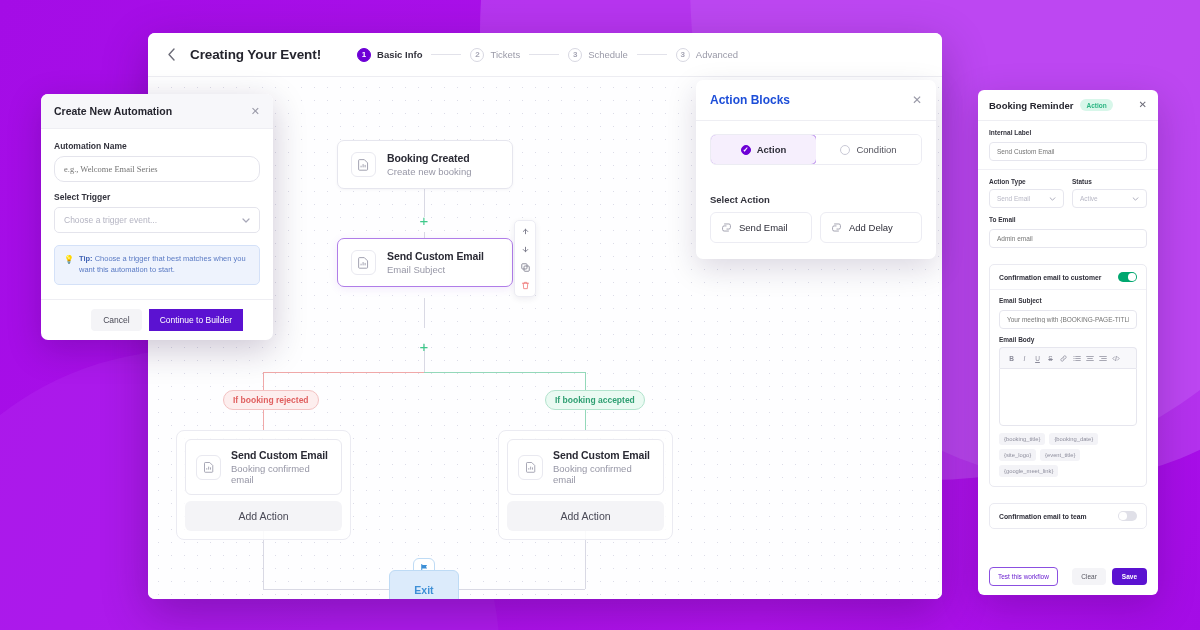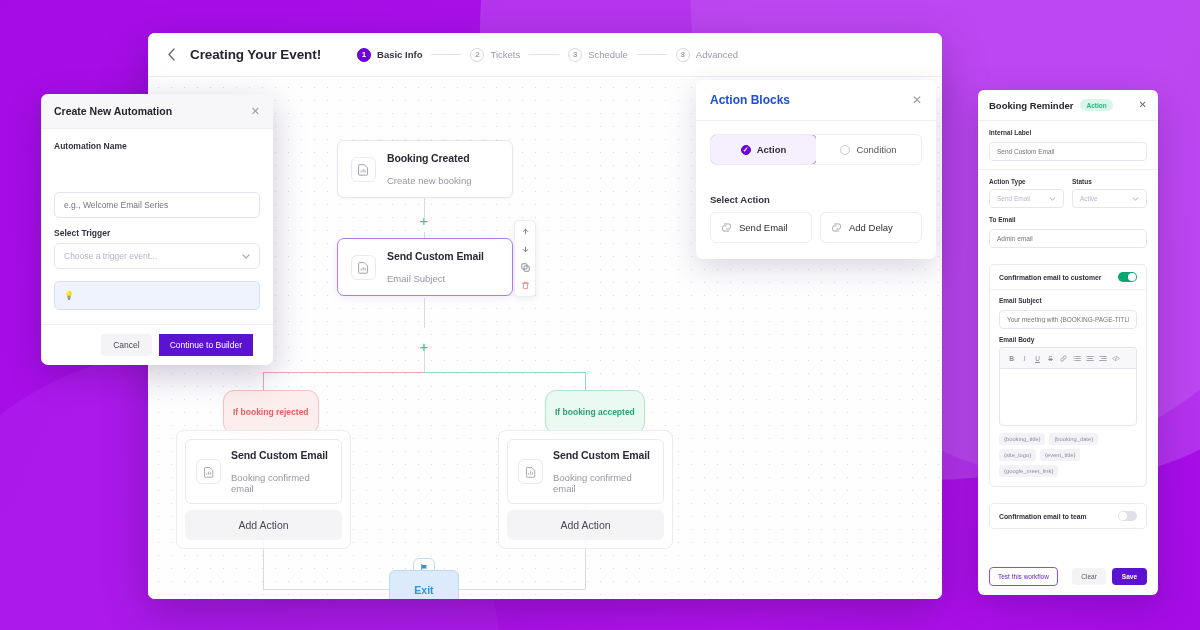--- a/index.html
+++ b/index.html
@@ -165,21 +165,21 @@
     box-shadow: 0 2px 8px rgba(140,60,220,.10);
   }
   .node-icon {
     width: 25px; height: 25px;
     border: 1px solid #e9e9f0;
     border-radius: 6px;
     display: flex; align-items: center; justify-content: center;
     flex: 0 0 auto;
     background: #fff;
   }
-  .node-text { display: flex; flex-direction: column; gap: 11px; min-width: 0; }
+  .node-text { display: flex; flex-direction: column; gap: 2px; min-width: 0; }
   .node-title { font-size: 10.5px; font-weight: 700; color: #2a2a34; letter-spacing: -.1px; }
   .node-sub { font-size: 9.5px; color: #9797a6; }
 
   
   .node-toolbar {
     position: absolute;
     left: 513px; top: 183px;
     width: 22px;
     background: #fff;
     border: 1px solid #ececf3;
@@ -196,21 +196,21 @@
     cursor: pointer;
     color: #7c7c8c;
   }
   .nt-btn.danger { color: #ef7b7b; }
 
   
   .branch-chip {
     position: absolute;
     font-size: 8.5px;
     font-weight: 600;
-    padding: 16px 9px;
+    padding: 4px 9px;
     border-radius: 11px;
     white-space: nowrap;
   }
   .chip-reject { background: #fdeeee; color: #e06060; border: 1px solid #f3c2c2; }
   .chip-accept { background: #eafaf2; color: #2f9f72; border: 1px solid #b2e3cd; }
 
   
   .branch-box {
     position: absolute;
     width: 175px;
@@ -281,27 +281,26 @@
     display: flex; align-items: center;
     border-bottom: 1px solid #eeeef3;
   }
   .ma-title { font-size: 10.5px; font-weight: 700; color: #25252e; }
   .ma-close { margin-left: auto; color: #9a9aa8; font-size: 11px; cursor: pointer; line-height: 1; }
   .ma-body { padding: 12px 13px 14px; }
   .fld-label { font-size: 8.5px; font-weight: 700; color: #33333d; margin-bottom: 5px; }
   .fld-input {
     width: 100%;
     border: 1px solid #e4e4ec;
-    border-radius: 5px;
+    border-radius: 10px;
     padding: 7px 9px;
     font-size: 8.5px;
     color: #b4b4c2;
-    font-family: Liberation Sans, sans-serif;
-    background: #fff;
-    margin-top: 36px;
+    font-family: Liberation Serif, serif;
+    background: #fff;
   }
   .fld-select {
     width: 100%;
     border: 1px solid #e4e4ec;
     border-radius: 5px;
     padding: 7px 9px;
     font-size: 8.5px;
     color: #b4b4c2;
     display: flex; align-items: center;
     cursor: pointer;
@@ -315,21 +314,21 @@
     border-radius: 5px;
     padding: 8px 9px;
     display: flex; gap: 5px;
     align-items: flex-start;
   }
   .tip-icon { font-size: 8px; line-height: 1.4; flex: 0 0 auto; }
   .tip-text { font-size: 7.5px; line-height: 1.45; color: #5b7bc4; }
   .tip-text b { color: #3f62b5; font-weight: 700; }
   .ma-footer {
     border-top: 1px solid #eeeef3;
-    padding: 9px 20px;
+    padding: 9px 30px;
     display: flex; justify-content: flex-end; gap: 7px;
     align-items: center;
   }
   .btn-cancel {
     background: #f4f4f7; border: none;
     font-size: 8.5px; color: #4a4a57;
     padding: 6px 12px; border-radius: 4px;
     cursor: pointer; font-family: inherit;
   }
   .btn-primary-sm {
@@ -725,20 +724,24 @@
     <div class="fld-select">
       <span>Choose a trigger event...</span>
       <span class="sel-caret">
         <svg width="8" height="5" viewBox="0 0 8 5" fill="none" stroke="currentColor" stroke-width="1.2" stroke-linecap="round" stroke-linejoin="round">
             <path d="M1 1l3 3 3-3"></path>
           </svg>
       </span>
     </div>
     <div class="tip-box">
       <span class="tip-icon">💡</span>
+      <div class="tip-text">
+        <b>Tip:</b>
+        <span>Choose a trigger that best matches when you want this automation to start.</span>
+      </div>
     </div>
   </div>
   <div class="ma-footer">
     <button class="btn-cancel">Cancel</button>
     <button class="btn-primary-sm">Continue to Builder</button>
   </div>
 </div>
 
 <div class="panel-actionblocks">
   <div class="ab-header">

